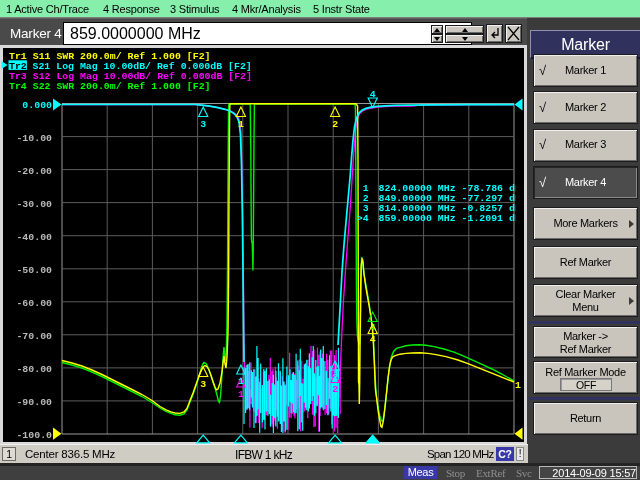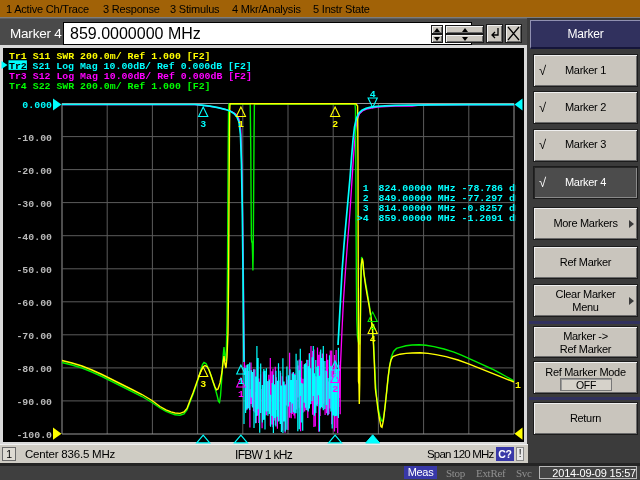--- a/index.html
+++ b/index.html
@@ -1,39 +1,39 @@
 <!DOCTYPE html>
 <html><head><meta charset="utf-8">
 <style>
 * { margin:0; padding:0; box-sizing:border-box; }
 html,body { width:640px; height:480px; overflow:hidden; background:#000;
   font-family:"Liberation Sans",sans-serif; }
 .mono { font-family:"Liberation Mono",monospace; font-size:9.9px; font-weight:bold; }
 svg text { font-family:"Liberation Mono",monospace; font-size:9.9px; font-weight:bold; }
-#menubar { position:absolute; left:0; top:0; width:640px; height:18px; background:#a16207;
+#menubar { position:absolute; left:0; top:0; width:640px; height:18px; background:#86efac;
   border-bottom:1px solid #7d7d7d; font-size:11px; letter-spacing:-0.2px; color:#000; }
 #menubar span { position:absolute; top:3px; }
 #entrybar { position:absolute; left:0; top:18px; width:527px; height:27px; background:#4a4a4a;
   border-top:1px solid #5e5e5e; }
 #entrybar .lab { position:absolute; left:10px; top:7px; color:#fff; font-size:13.5px; letter-spacing:-0.2px; }
 #field { position:absolute; left:63px; top:3px; width:409px; height:23px; background:#fff;
   border:1px solid #000; color:#000; font-size:16px; padding-left:6px; line-height:22px; }
 .spb { position:absolute; background:#ccc8c0; border:1px solid #1a1a1a;
   box-shadow:inset 1px 1px 0 #f2f2f2, inset -1px -1px 0 #6a6a6a; }
 .uarr { width:0;height:0;border-left:3px solid transparent;border-right:3px solid transparent;
   border-bottom:4px solid #000; position:absolute; left:50%; margin-left:-3px; top:50%; margin-top:-2px; }
 .darr { width:0;height:0;border-left:3px solid transparent;border-right:3px solid transparent;
   border-top:4px solid #000; position:absolute; left:50%; margin-left:-3px; top:50%; margin-top:-2px; }
 #plot { position:absolute; left:0; top:45px; width:527px; height:399px; background:#000;
   border-left:3px solid #d9d9d9; border-right:3px solid #d9d9d9; border-bottom:2px solid #d9d9d9;
   border-top:3px solid #d9d9d9; }
 #panel { position:absolute; left:527px; top:18px; width:113px; height:448px; background:#3b3b3b; }
-#phead { position:absolute; left:3px; top:2px; width:110px; height:29px; background:#31315e;
+#phead { position:absolute; left:3px; top:12px; width:110px; height:29px; background:#31315e;
   border-top:1px solid #9090b0; border-left:1px solid #9090b0; border-bottom:2px solid #15153a;
-  color:#fff; font-size:12px; text-align:center; line-height:27px; letter-spacing:-0.2px; }
+  color:#fff; font-size:16px; text-align:center; line-height:27px; letter-spacing:-0.2px; }
 .btn { position:absolute; left:6px; width:105px; background:#c9c5bd; border:1px solid #1c1c1c;
   box-shadow:inset 1px 1px 0 #efefef, inset -1px -1px 0 #6a6a6a;
   color:#000; font-size:11px; letter-spacing:-0.3px; text-align:center; }
 .btn .b1 { position:absolute; left:0; right:0; top:50%; margin-top:-7px; }
 .btn .b2 { position:relative; top:3px; line-height:13px; }
 .btn.dark { background:#4c4c4c; color:#fff;
   box-shadow:inset 1px 1px 0 #272727, inset -1px -1px 0 #8a8a8a; }
 .chk { position:absolute; left:5px; top:50%; margin-top:-8px; font-size:13px; }
 .arr { position:absolute; right:3px; top:50%; margin-top:-4px; width:0; height:0;
   border-top:4px solid transparent; border-bottom:4px solid transparent; border-left:5px solid #3a3a3a; }
@@ -43,21 +43,21 @@
 #statusrow { position:absolute; left:0; top:444px; width:528px; height:19px; background:#cfccc4;
   border-top:1px solid #efefef; font-size:11.5px; color:#000; letter-spacing:-0.2px; }
 #taskbar { position:absolute; left:0; top:466px; width:640px; height:30px; background:#3f3f3f;
   font-size:11px; letter-spacing:-0.3px; }
 #taskbar span { position:absolute; top:1px; }
 .dim { color:#8f8f8f;font-family:Liberation Serif, serif; }
 </style></head>
 <body>
 <div id="menubar">
  <span style="left:6px">1 Active Ch/Trace</span>
- <span style="left:103px">3 Response</span>
+ <span style="left:103px">4 Response</span>
  <span style="left:170px">3 Stimulus</span>
  <span style="left:232px">4 Mkr/Analysis</span>
  <span style="left:313px">5 Instr State</span>
 </div>
 <div id="entrybar">
  <span class="lab">Marker 4</span>
  <div id="field">859.0000000 MHz</div>
  <div class="spb" style="left:431px;top:6px;width:12px;height:9px">
       <div class="uarr"></div>
     </div>

